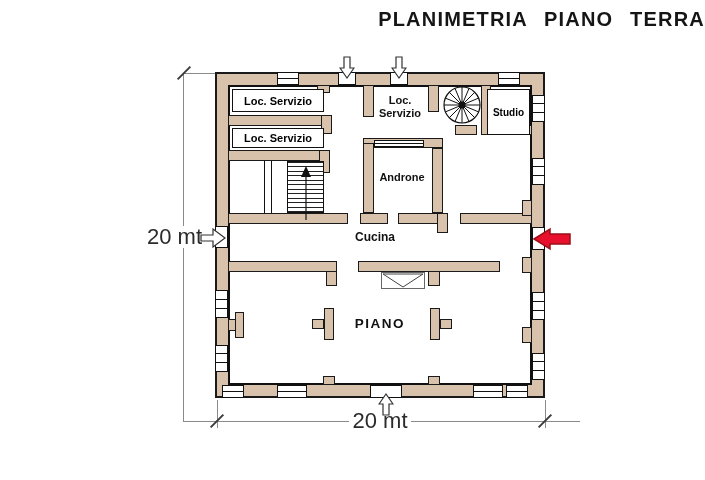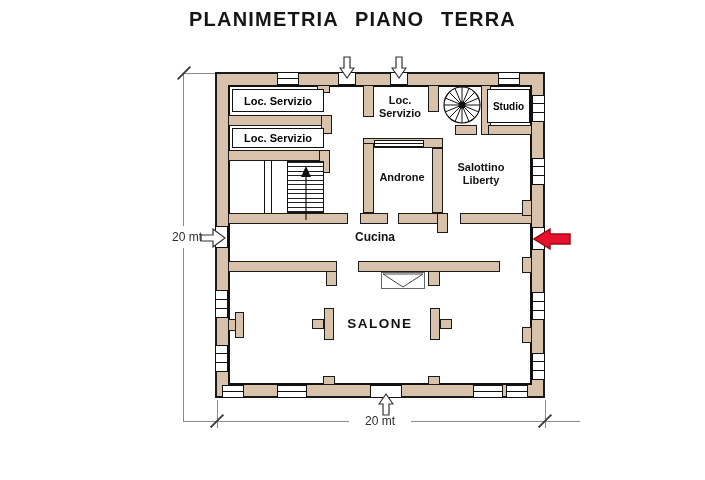--- a/index.html
+++ b/index.html
@@ -1,35 +1,35 @@
 <!DOCTYPE html>
 <html><head>
 <meta charset="utf-8">
 <style>
   html,body{margin:0;padding:0;}
   #stage{position:relative;width:705px;height:480px;background:#ffffff;overflow:hidden;
          font-family:"Liberation Sans","DejaVu Sans",sans-serif;}
   .abs{position:absolute;box-sizing:border-box;}
-  #title{left:0;top:8px;width:705px;text-align:center;font-size:20px;font-weight:bold;
+  #title{left:0;top:8px;width:705px;text-align:right;font-size:20px;font-weight:bold;
          color:#151515;letter-spacing:1.2px;word-spacing:10px;}
   .wall{position:absolute;box-sizing:border-box;background:#d8c2ac;border:1px solid #1a1a1a;}
   .thick{border-width:2px;}
   .win{position:absolute;box-sizing:border-box;background:#fff;border:1px solid #111;}
   .win-v{background-image:linear-gradient(#111,#111),linear-gradient(#111,#111);
          background-repeat:no-repeat;background-size:100% 1px;background-position:0 30%,0 68%;}
   .win-h{background-image:linear-gradient(#111,#111);background-repeat:no-repeat;
          background-size:100% 1px;background-position:0 50%;}
   .door{position:absolute;box-sizing:border-box;background:#fff;border:1px solid #111;}
   .roombox{position:absolute;box-sizing:border-box;background:#fff;border:1.5px solid #111;
            display:flex;align-items:center;justify-content:center;}
   .lbl{position:absolute;box-sizing:border-box;display:flex;align-items:center;justify-content:center;
        text-align:center;font-weight:bold;color:#111;line-height:1.15;}
   .dimline{position:absolute;background:#8a8a8a;}
   .tick{position:absolute;width:18px;height:2px;background:#3a3a3a;transform:rotate(-45deg);}
-  .dimtext{position:absolute;color:#2b2b2b;font-size:12px;background:#ffffff;
+  .dimtext{position:absolute;color:#2b2b2b;font-size:22px;background:#ffffff;
            display:flex;align-items:center;justify-content:center;}
   .treads{position:absolute;box-sizing:border-box;border:1px solid #111;
           background:repeating-linear-gradient(to bottom,#222 0 1px,#fff 1px 4.5px);}
   .landing{position:absolute;box-sizing:border-box;background:#fff;
            border-left:1px solid #111;border-right:1px solid #111;}
   svg{position:absolute;display:block;}
 </style>
 </head>
 <body>
 
@@ -149,29 +149,28 @@
   </div>
 
   <div class="win win-h" style="left:374px;top:140px;width:50px;height:7px;"></div>
 
   <div class="roombox" style="left:232px;top:89px;width:92px;height:23px;font-weight:bold;font-size:11px;">
     <span>Loc. Servizio</span>
   </div>
   <div class="roombox" style="left:232px;top:128px;width:92px;height:20px;font-weight:bold;font-size:11px;">
     <span>Loc. Servizio</span>
   </div>
-  <div class="roombox" style="left:487px;top:89px;width:43px;height:34px;font-weight:bold;font-size:10px;">
+  <div class="roombox" style="left:487px;top:89px;width:43px;height:46px;font-weight:bold;font-size:10px;">
     <span>Studio</span>
   </div>
 
   <div class="lbl" style="left:368px;top:88px;width:64px;height:38px;font-size:11px;">Loc. Servizio</div>
   <div class="lbl" style="left:370px;top:168px;width:64px;height:18px;font-size:11px;">Androne</div>
-  <div class="lbl" style="left:443px;top:157px;width:76px;height:34px;font-size:11px;">Salottino Liberty</div>
   <div class="lbl" style="left:338px;top:229px;width:74px;height:18px;font-size:12px;">Cucina</div>
-  <div class="lbl" style="left:337px;top:314px;width:86px;height:20px;font-size:13.5px;letter-spacing:1.5px;">SALONE</div>
+  <div class="lbl" style="left:337px;top:314px;width:86px;height:20px;font-size:13.5px;letter-spacing:1.5px;">PIANO</div>
 
   <svg style="left:339px;top:56px;" width="16" height="24" viewBox="0 0 16 24">
     <path d="M5,1 H11 V12 H15 L8,22 L1,12 H5 Z" fill="#fff" stroke="#333" stroke-width="1.2"></path>
   </svg>
   <svg style="left:391px;top:56px;" width="16" height="24" viewBox="0 0 16 24">
     <path d="M5,1 H11 V12 H15 L8,22 L1,12 H5 Z" fill="#fff" stroke="#333" stroke-width="1.2"></path>
   </svg>
   <svg style="left:200px;top:228px;" width="26" height="20" viewBox="0 0 26 20">
     <path d="M1,7 H13 V1 L25,10 L13,19 V13 H1 Z" fill="#fff" stroke="#333" stroke-width="1.2"></path>
   </svg>

